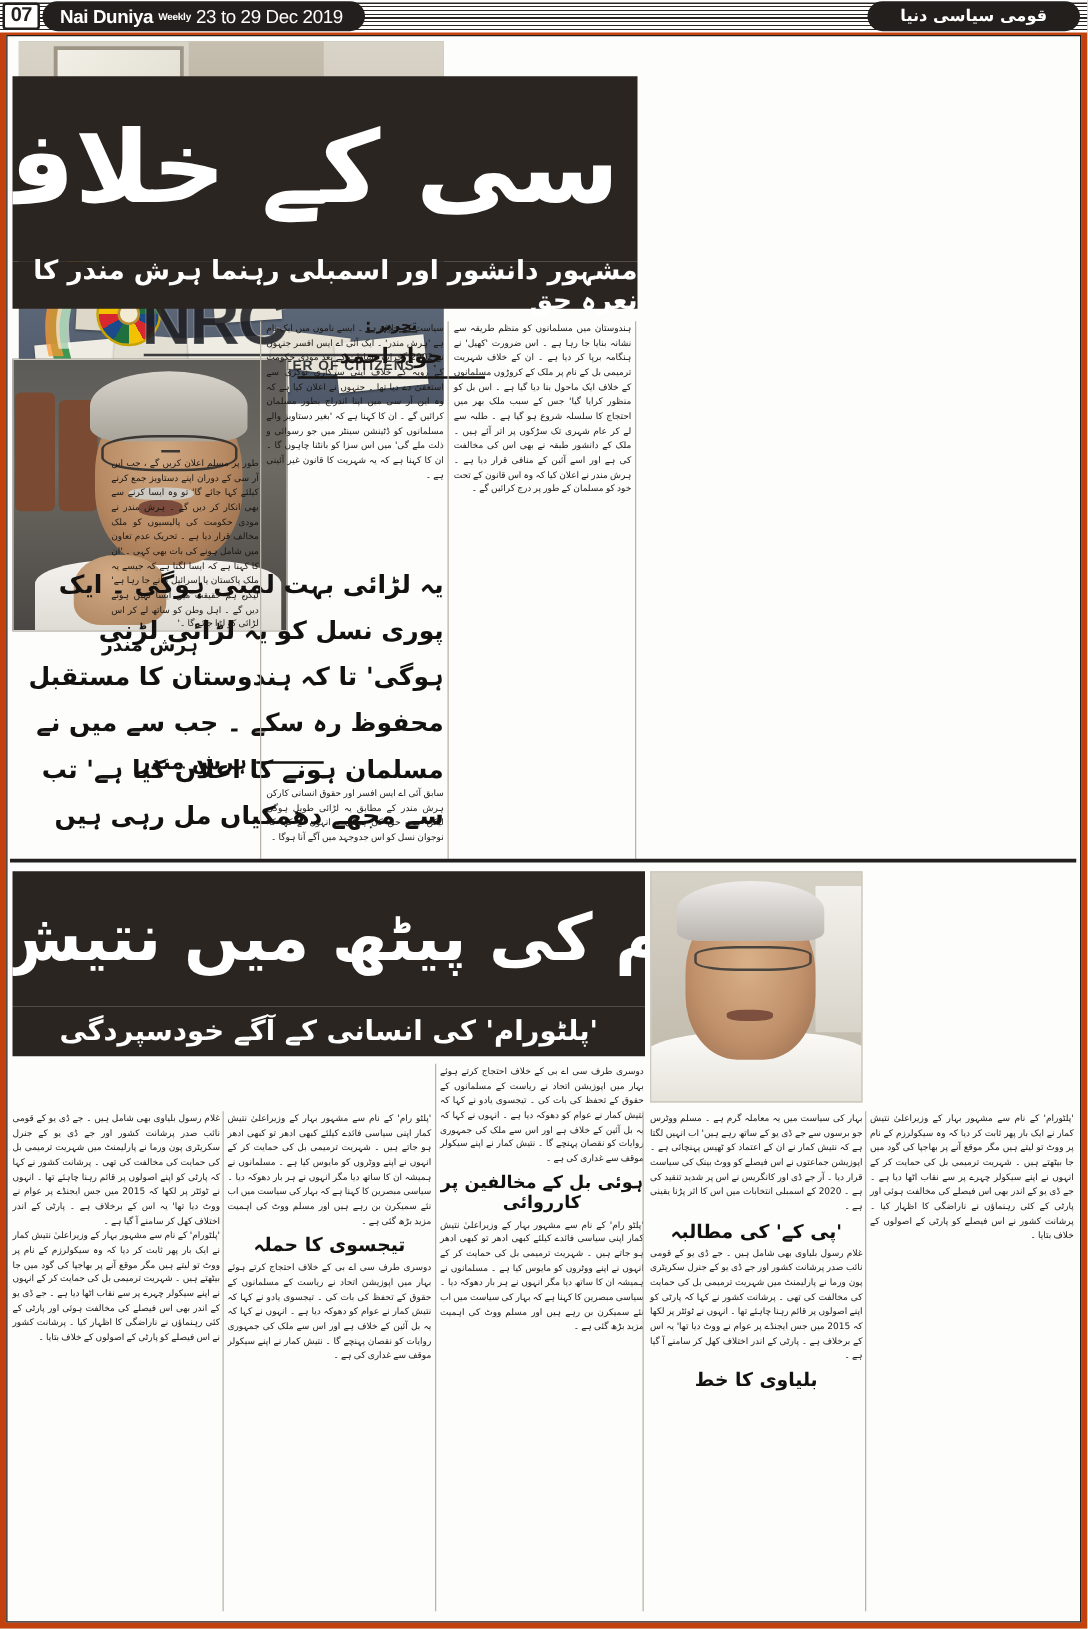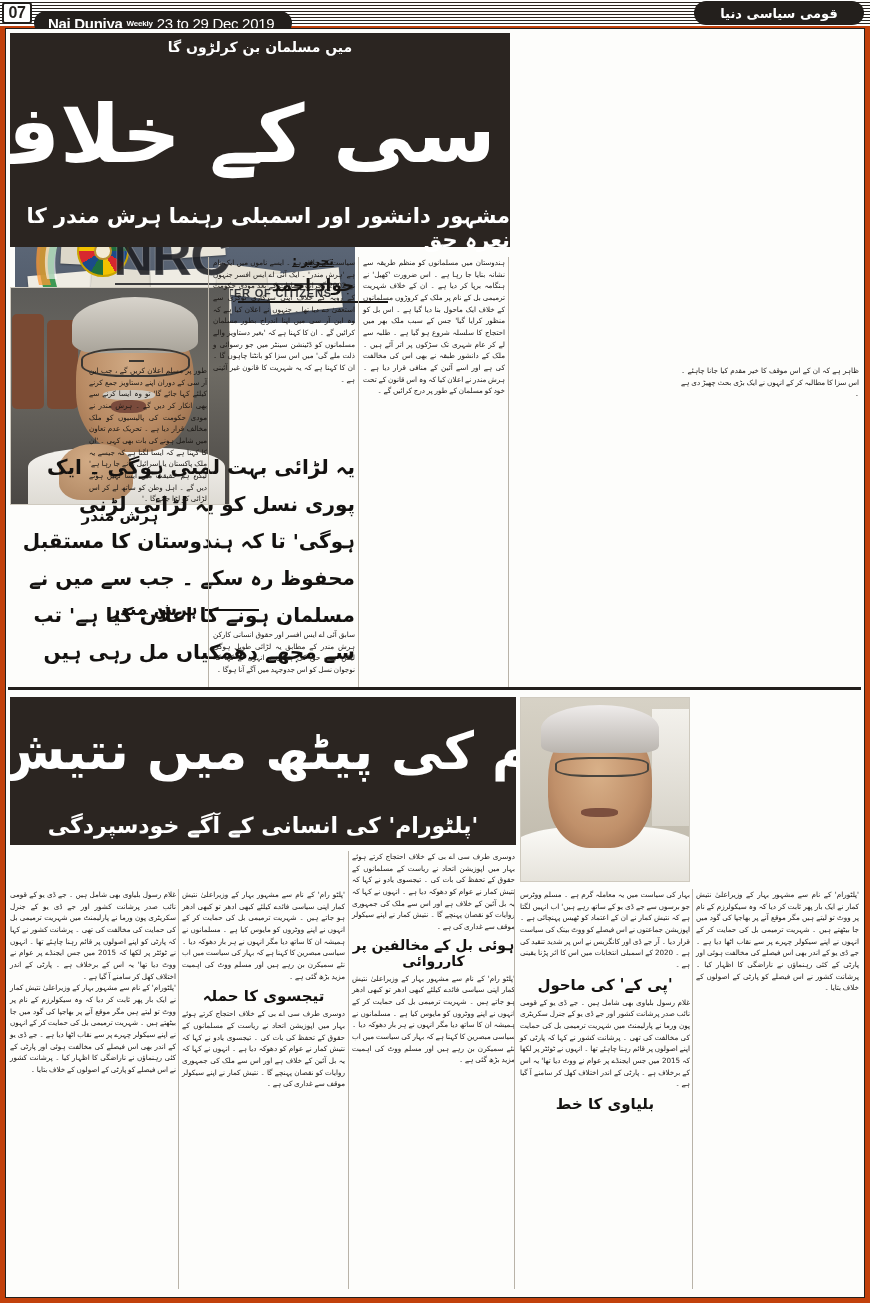--- a/index.html
+++ b/index.html
@@ -36,21 +36,21 @@
     border: 2px solid #231f1c;
     border-radius: 3px;
     color: #231f1c;
     font-family: "Liberation Sans", sans-serif;
     font-weight: bold; font-size: 16px;
     display: flex; align-items: center; justify-content: center;
     direction: ltr;
     letter-spacing: -0.5px;
   }
   .mh-title-pill {
-    position: absolute; top: 11px; left: 34px;
+    position: absolute; top: 1px; left: 34px;
     height: 24px;
     background: #231f1c;
     border-radius: 12px;
     padding: 0 18px 0 14px;
     display: flex; align-items: center; gap: 4px;
     direction: ltr;
     color: #ffffff;
     font-family: "Liberation Sans", sans-serif;
     white-space: nowrap;
   }
@@ -456,21 +456,20 @@
             <path d="M10 136 C 0 96, 18 64, 40 44 C 52 32, 60 20, 56 8 C 66 22, 62 42, 46 58 C 26 78, 12 102, 22 136 Z" fill="#ff9933" opacity="0.75"></path>
             <path d="M18 130 C 10 98, 26 70, 44 54 C 54 44, 60 34, 58 26 C 64 36, 60 52, 48 64 C 32 80, 22 102, 28 130 Z" fill="#ffffff" opacity="0.6"></path>
             <circle cx="49" cy="26" r="11" fill="#d7282f" opacity="0.85"></circle>
           </svg>
           <div class="nrc-wheel"></div>
           <div class="nrc-letters">NRC</div>
           <div class="nrc-sub">NATIONAL REGISTER OF CITIZENS</div>
         </div>
       </div>
 
-      <div class="a1-kicker-band">میں مسلمان بن کرلڑوں گا</div>
       <div class="a1-head-band">
         <span class="a1-head-text">این آر سی کے خلاف جنگ</span>
       </div>
       <div class="a1-sub-band">مشہور دانشور اور اسمبلی رہنما ہرش مندر کا نعرہ حق</div>
 
       <div class="a1-byline">
         <span class="bl-label">تحریر :</span>
         <span class="bl-author">جواد احمد</span>
       </div>
 
@@ -492,21 +491,20 @@
 
       <div class="a1-pullquote">یہ لڑائی بہت لمبی ہوگی ۔ ایک پوری نسل کو یہ لڑائی لڑنی ہوگی' تا کہ ہندوستان کا مستقبل محفوظ رہ سکے ۔ جب سے میں نے مسلمان ہونے کا اعلان کیا ہے' تب سے مجھے دھمکیاں مل رہی ہیں</div>
       <div class="a1-pq-attrib">
         <span class="dash"></span><span>ہرش مندر</span>
       </div>
 
       <div class="col-text a1-col-a">ہندوستان میں مسلمانوں کو منظم طریقہ سے نشانہ بنایا جا رہا ہے ۔ اس ضرورت 'کھیل' نے ہنگامہ برپا کر دیا ہے ۔ ان کے خلاف شہریت ترمیمی بل کے نام پر ملک کے کروڑوں مسلمانوں کے خلاف ایک ماحول بنا دیا گیا ہے ۔ اس بل کو منظور کرایا گیا' جس کے سبب ملک بھر میں احتجاج کا سلسلہ شروع ہو گیا ہے ۔ طلبہ سے لے کر عام شہری تک سڑکوں پر اتر آئے ہیں ۔ ملک کے دانشور طبقہ نے بھی اس کی مخالفت کی ہے اور اسے آئین کے منافی قرار دیا ہے ۔ ہرش مندر نے اعلان کیا کہ وہ اس قانون کے تحت خود کو مسلمان کے طور پر درج کرائیں گے ۔</div>
       <div class="col-text a1-col-b">سیاست کے خلاف ہے ۔ ایسے ناموں میں ایک نام ہے 'ہرش مندر' ۔ ایک آئی اے ایس افسر جنہوں نے 2002 گجرات فسادات کے بعد مودی حکومت کے رویہ کے خلاف اپنی سرکاری نوکری سے استعفیٰ دے دیا تھا ۔ جنہوں نے اعلان کیا ہے کہ وہ این آر سی میں اپنا اندراج بطور مسلمان کرائیں گے ۔ ان کا کہنا ہے کہ 'بغیر دستاویز والے مسلمانوں کو ڈٹینشن سینٹر میں جو رسوائی و ذلت ملے گی' میں اس سزا کو بانٹنا چاہوں گا ۔ ان کا کہنا ہے کہ یہ شہریت کا قانون غیر آئینی ہے ۔</div>
       <div class="col-text a1-col-c">طور پر مسلم اعلان کریں گے ، جب این آر سی کے دوران اپنے دستاویز جمع کرنے کیلئے کہا جائے گا' تو وہ ایسا کرنے سے بھی انکار کر دیں گے ۔ ہرش مندر نے مودی حکومت کی پالیسیوں کو ملک مخالف قرار دیا ہے ۔ تحریک عدم تعاون میں شامل ہونے کی بات بھی کہی ۔ 'ان کا کہنا ہے کہ ایسا لگتا ہے کہ جیسے یہ ملک پاکستان یا اسرائیل بنانے جا رہا ہے' لیکن ہم حقیقت میں ایسا نہیں ہونے دیں گے ۔ اہل وطن کو ساتھ لے کر اس لڑائی کو لڑا جائے گا ۔'</div>
       <div class="col-text a1-col-d">سابق آئی اے ایس افسر اور حقوق انسانی کارکن ہرش مندر کے مطابق یہ لڑائی طویل ہوگی لیکن جیت حق کی ہوگی ۔ انہوں نے کہا کہ نوجوان نسل کو اس جدوجہد میں آگے آنا ہوگا ۔</div>
-      <div class="col-text a1-col-f">ظاہر ہے کہ ان کے اس موقف کا خیر مقدم کیا جانا چاہئے ۔ اس سزا کا مطالبہ کر کے انہوں نے ایک بڑی بحث چھیڑ دی ہے ۔</div>
 
       <div class="vrule" style="top:228px; right:504px; height:430px;"></div>
       <div class="vrule" style="top:228px; right:654px; height:430px;"></div>
       <div class="vrule" style="top:228px; right:354px; height:430px;"></div>
     </div>
 
     <div class="divider-h" style="top:658px; left:2px; width:853px; height:3px;"></div>
 
     <div class="art2">
       <div class="a2-head-band">
@@ -523,21 +521,21 @@
         <div class="nk-glass"></div>
         <div class="nk-mouth"></div>
       </div>
 
       <div class="c2-2">
         <div class="a2-col">'پلٹورام' کے نام سے مشہور بہار کے وزیراعلیٰ نتیش کمار نے ایک بار پھر ثابت کر دیا کہ وہ سیکولرزم کے نام پر ووٹ تو لیتے ہیں مگر موقع آنے پر بھاجپا کی گود میں جا بیٹھتے ہیں ۔ شہریت ترمیمی بل کی حمایت کر کے انہوں نے اپنے سیکولر چہرے پر سے نقاب اٹھا دیا ہے ۔ جے ڈی یو کے اندر بھی اس فیصلے کی مخالفت ہوئی اور پارٹی کے کئی رہنماؤں نے ناراضگی کا اظہار کیا ۔ پرشانت کشور نے اس فیصلے کو پارٹی کے اصولوں کے خلاف بتایا ۔</div>
       </div>
 
       <div class="c2-1">
         <div class="a2-col">بہار کی سیاست میں یہ معاملہ گرم ہے ۔ مسلم ووٹرس جو برسوں سے جے ڈی یو کے ساتھ رہے ہیں' اب انہیں لگتا ہے کہ نتیش کمار نے ان کے اعتماد کو ٹھیس پہنچائی ہے ۔ اپوزیشن جماعتوں نے اس فیصلے کو ووٹ بینک کی سیاست قرار دیا ۔ آر جے ڈی اور کانگریس نے اس پر شدید تنقید کی ہے ۔ 2020 کے اسمبلی انتخابات میں اس کا اثر پڑنا یقینی ہے ۔</div>
-        <div class="a2-subhead">'پی کے' کی ماحول</div>
+        <div class="a2-subhead">'پی کے' کی مطالبہ</div>
         <div class="a2-col">غلام رسول بلیاوی بھی شامل ہیں ۔ جے ڈی یو کے قومی نائب صدر پرشانت کشور اور جے ڈی یو کے جنرل سکریٹری پون ورما نے پارلیمنٹ میں شہریت ترمیمی بل کی حمایت کی مخالفت کی تھی ۔ پرشانت کشور نے کہا کہ پارٹی کو اپنے اصولوں پر قائم رہنا چاہئے تھا ۔ انہوں نے ٹوئٹر پر لکھا کہ 2015 میں جس ایجنڈے پر عوام نے ووٹ دیا تھا' یہ اس کے برخلاف ہے ۔ پارٹی کے اندر اختلاف کھل کر سامنے آ گیا ہے ۔</div>
         <div class="a2-subhead">بلیاوی کا خط</div>
       </div>
 
       <div class="c2-3">
         <div class="a2-col">دوسری طرف سی اے بی کے خلاف احتجاج کرتے ہوئے بہار میں اپوزیشن اتحاد نے ریاست کے مسلمانوں کے حقوق کے تحفظ کی بات کی ۔ تیجسوی یادو نے کہا کہ نتیش کمار نے عوام کو دھوکہ دیا ہے ۔ انہوں نے کہا کہ یہ بل آئین کے خلاف ہے اور اس سے ملک کی جمہوری روایات کو نقصان پہنچے گا ۔ نتیش کمار نے اپنے سیکولر موقف سے غداری کی ہے ۔</div>
         <div class="a2-subhead-wide">ہوئی بل کے مخالفین پر کارروائی</div>
         <div class="a2-col">'پلٹو رام' کے نام سے مشہور بہار کے وزیراعلیٰ نتیش کمار اپنی سیاسی فائدے کیلئے کبھی ادھر تو کبھی ادھر ہو جاتے ہیں ۔ شہریت ترمیمی بل کی حمایت کر کے انہوں نے اپنے ووٹروں کو مایوس کیا ہے ۔ مسلمانوں نے ہمیشہ ان کا ساتھ دیا مگر انہوں نے ہر بار دھوکہ دیا ۔ سیاسی مبصرین کا کہنا ہے کہ بہار کی سیاست میں اب نئے سمیکرن بن رہے ہیں اور مسلم ووٹ کی اہمیت مزید بڑھ گئی ہے ۔</div>
       </div>
 

